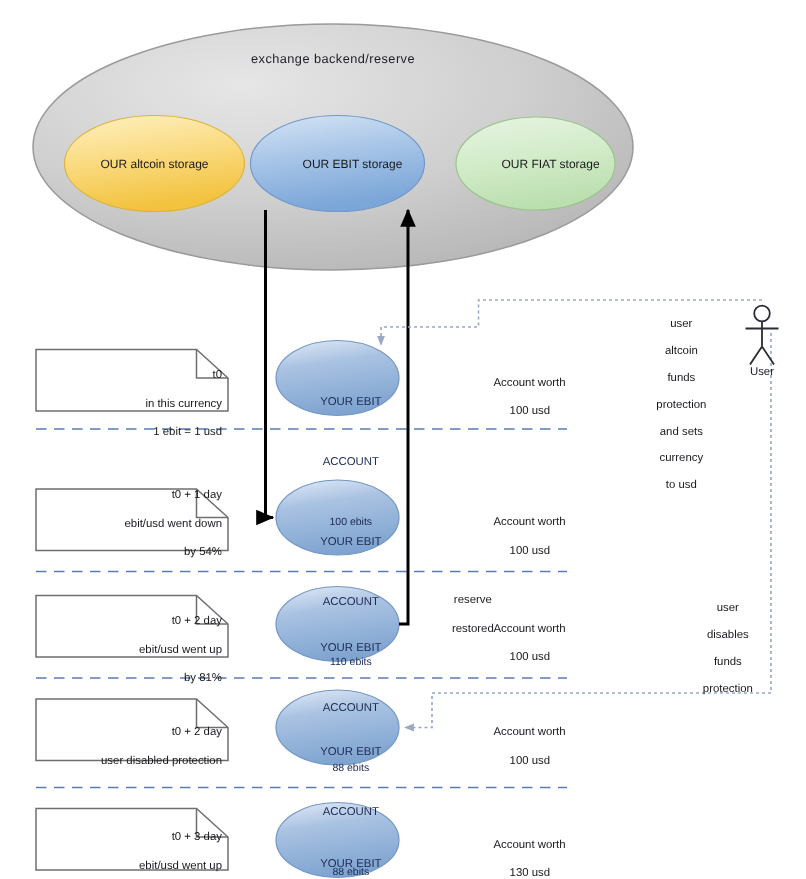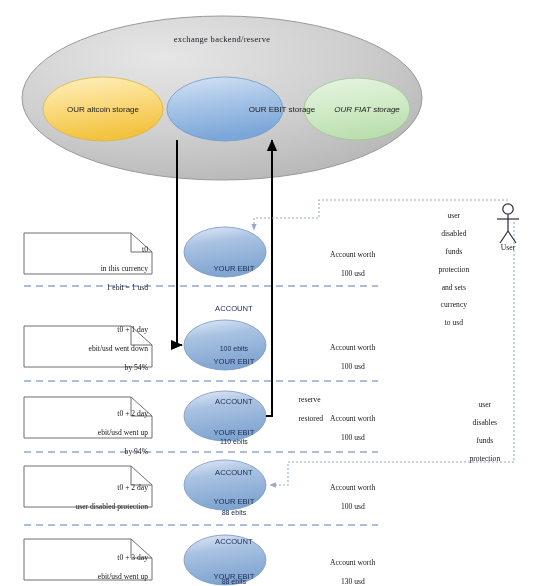--- a/index.html
+++ b/index.html
@@ -3,21 +3,21 @@
 <meta charset="utf-8">
 <style>
   html,body{margin:0;padding:0;background:#ffffff;}
   body{width:537px;height:586px;position:relative;overflow:hidden;
        font-family:"DejaVu Sans Mono", monospace;}
   #stage{position:absolute;left:0;top:0;width:537px;height:586px;}
   svg.layer{position:absolute;left:0;top:0;width:537px;height:586px;overflow:visible;}
 
   .txt{position:absolute;color:#20202a;text-align:center;line-height:1.25;
        white-space:pre;}
-  .mono{font-family:Liberation Serif, serif;}
+  .mono{font-family:Liberation Sans, sans-serif;}
   .sans{font-family:"Liberation Sans", sans-serif;}
 
   
   #reserve-label{font-size:8.5px;letter-spacing:.3px;}
 
   
   .storage-label{font-size:8px;color:#1a1a1a;}
 
   
   .acct-l1,.acct-l2{font-size:7.6px;color:#1b2a52;}
@@ -153,22 +153,22 @@
       <line x1="508" y1="214.5" x2="508" y2="231"></line>
       <line x1="497" y1="219" x2="519" y2="219"></line>
       <line x1="508" y1="231" x2="500" y2="243"></line>
       <line x1="508" y1="231" x2="516" y2="243"></line>
     </g>
   </svg>
 
   <div class="txt mono" id="reserve-label" style="left:122px;top:34px;width:200px;">exchange backend/reserve</div>
 
   <div class="txt sans storage-label" style="left:43px;top:105px;width:120px;">OUR altcoin storage</div>
-  <div class="txt sans storage-label" style="left:167px;top:105px;width:136px;padding-left:47px;">OUR EBIT storage</div>
-  <div class="txt sans storage-label" style="left:304px;top:105px;width:126px;font-style:italic;">OUR FIAT storage</div>
+  <div class="txt sans storage-label" style="left:167px;top:105px;width:136px;">OUR EBIT storage</div>
+  <div class="txt sans storage-label" style="left:304px;top:105px;width:126px;">OUR FIAT storage</div>
 
   <div class="txt mono note-text" style="left:26px;top:236px;width:122px;">
     <span>t0</span><br>
     <span>in this currency</span><br>
     <span>1 ebit = 1 usd</span>
   </div>
   <div class="txt sans" style="left:185px;top:236px;width:80px;">
     <span class="acct-l1">YOUR EBIT</span><br>
     <span class="acct-l2">ACCOUNT</span><br>
     <span class="acct-l3">100 ebits</span>
@@ -189,21 +189,21 @@
     <span class="acct-l3">110 ebits</span>
   </div>
   <div class="txt mono worth" style="left:305px;top:334px;width:88px;">
     <span>Account worth</span><br>
     <span>100 usd</span>
   </div>
 
   <div class="txt mono note-text" style="left:26px;top:400px;width:122px;">
     <span>t0 + 2 day</span><br>
     <span>ebit/usd went up</span><br>
-    <span>by 94%</span>
+    <span>by 81%</span>
   </div>
   <div class="txt sans" style="left:185px;top:400px;width:80px;">
     <span class="acct-l1">YOUR EBIT</span><br>
     <span class="acct-l2">ACCOUNT</span><br>
     <span class="acct-l3">88 ebits</span>
   </div>
   <div class="txt mono worth" style="left:305px;top:405px;width:88px;">
     <span>Account worth</span><br>
     <span>100 usd</span>
   </div>
@@ -231,28 +231,28 @@
     <span class="acct-l1">YOUR EBIT</span><br>
     <br>
     
   </div>
   <div class="txt mono worth" style="left:305px;top:549px;width:88px;">
     <span>Account worth</span><br>
     <span>130 usd</span>
   </div>
 
 
-  <div class="txt mono annot" style="left:274px;top:386px;width:62px;text-align:left;padding-left:17px;">
+  <div class="txt mono annot" style="left:263px;top:386px;width:62px;text-align:center;padding-left:17px;">
     <span>reserve</span><br>
     <span>restored</span>
   </div>
 
   <div class="txt mono annot" style="left:420px;top:203px;width:60px;text-align:center;line-height:1.18;">
     <span>user</span><br>
-    <span>disabled</span><br>
+    <span>altcoin</span><br>
     <span>funds</span><br>
     <span>protection</span><br>
     <span>and sets</span><br>
     <span>currency</span><br>
     <span>to usd</span>
   </div>
 
   <div class="txt mono annot" style="left:450px;top:392px;width:62px;text-align:center;line-height:1.18;">
     <span>user</span><br>
     <span>disables</span><br>

